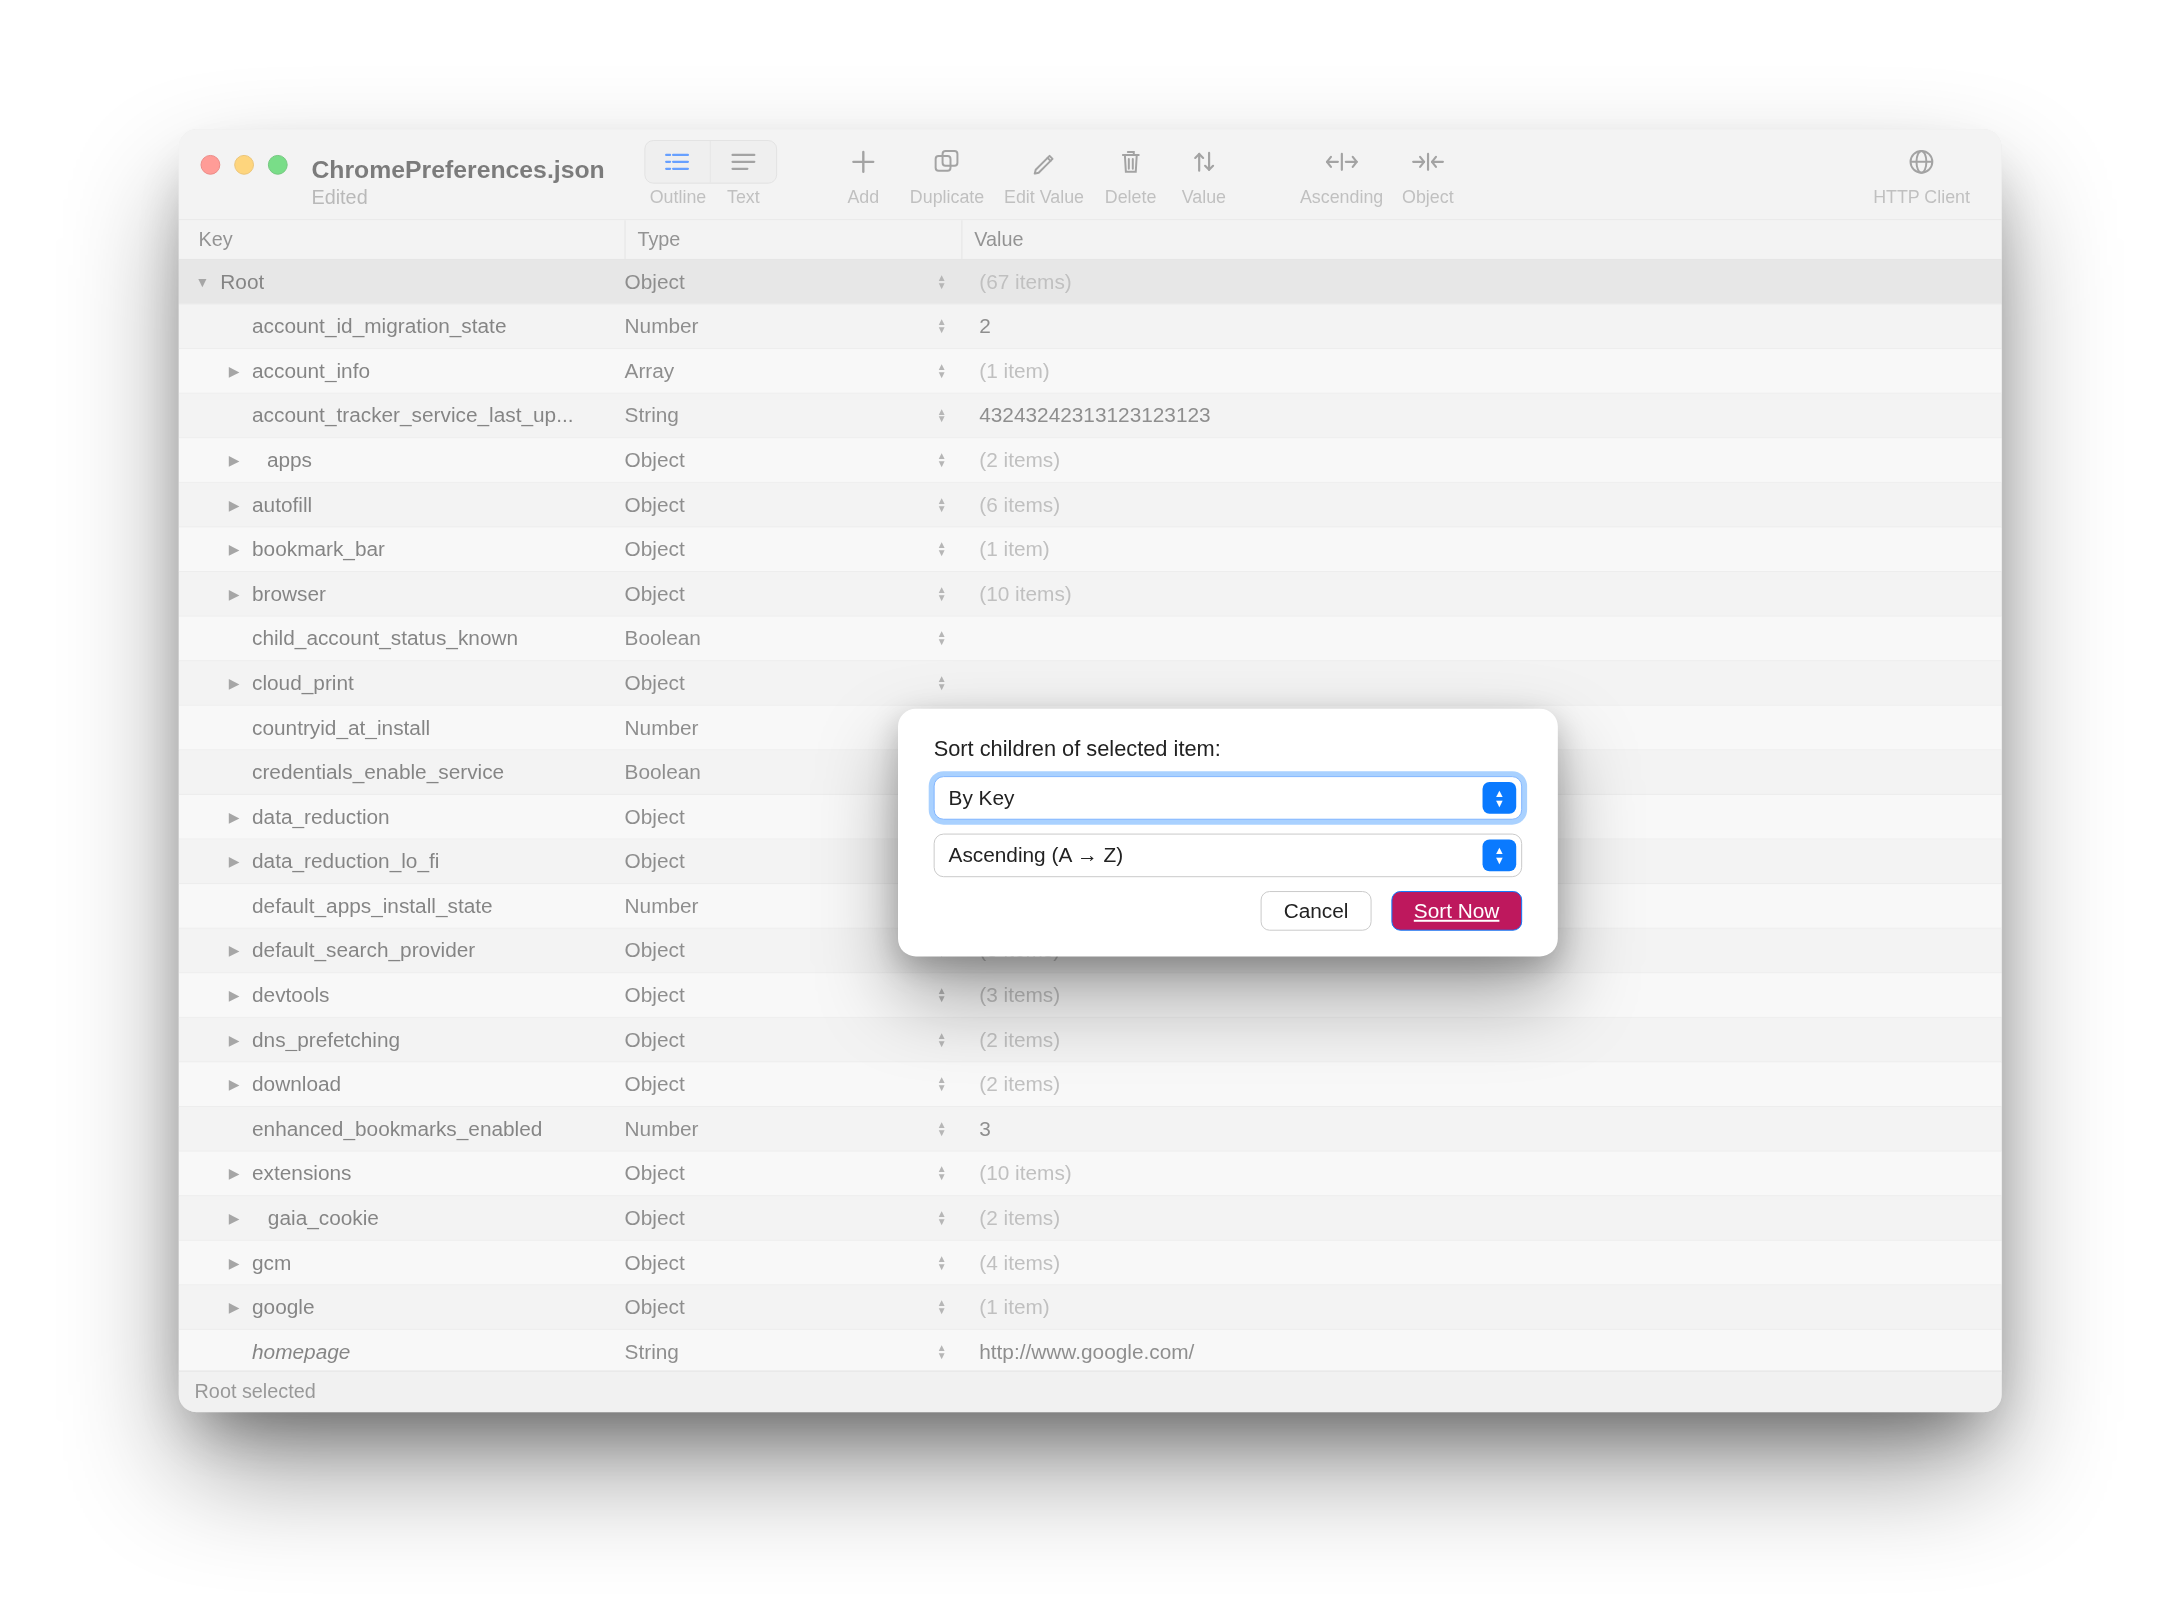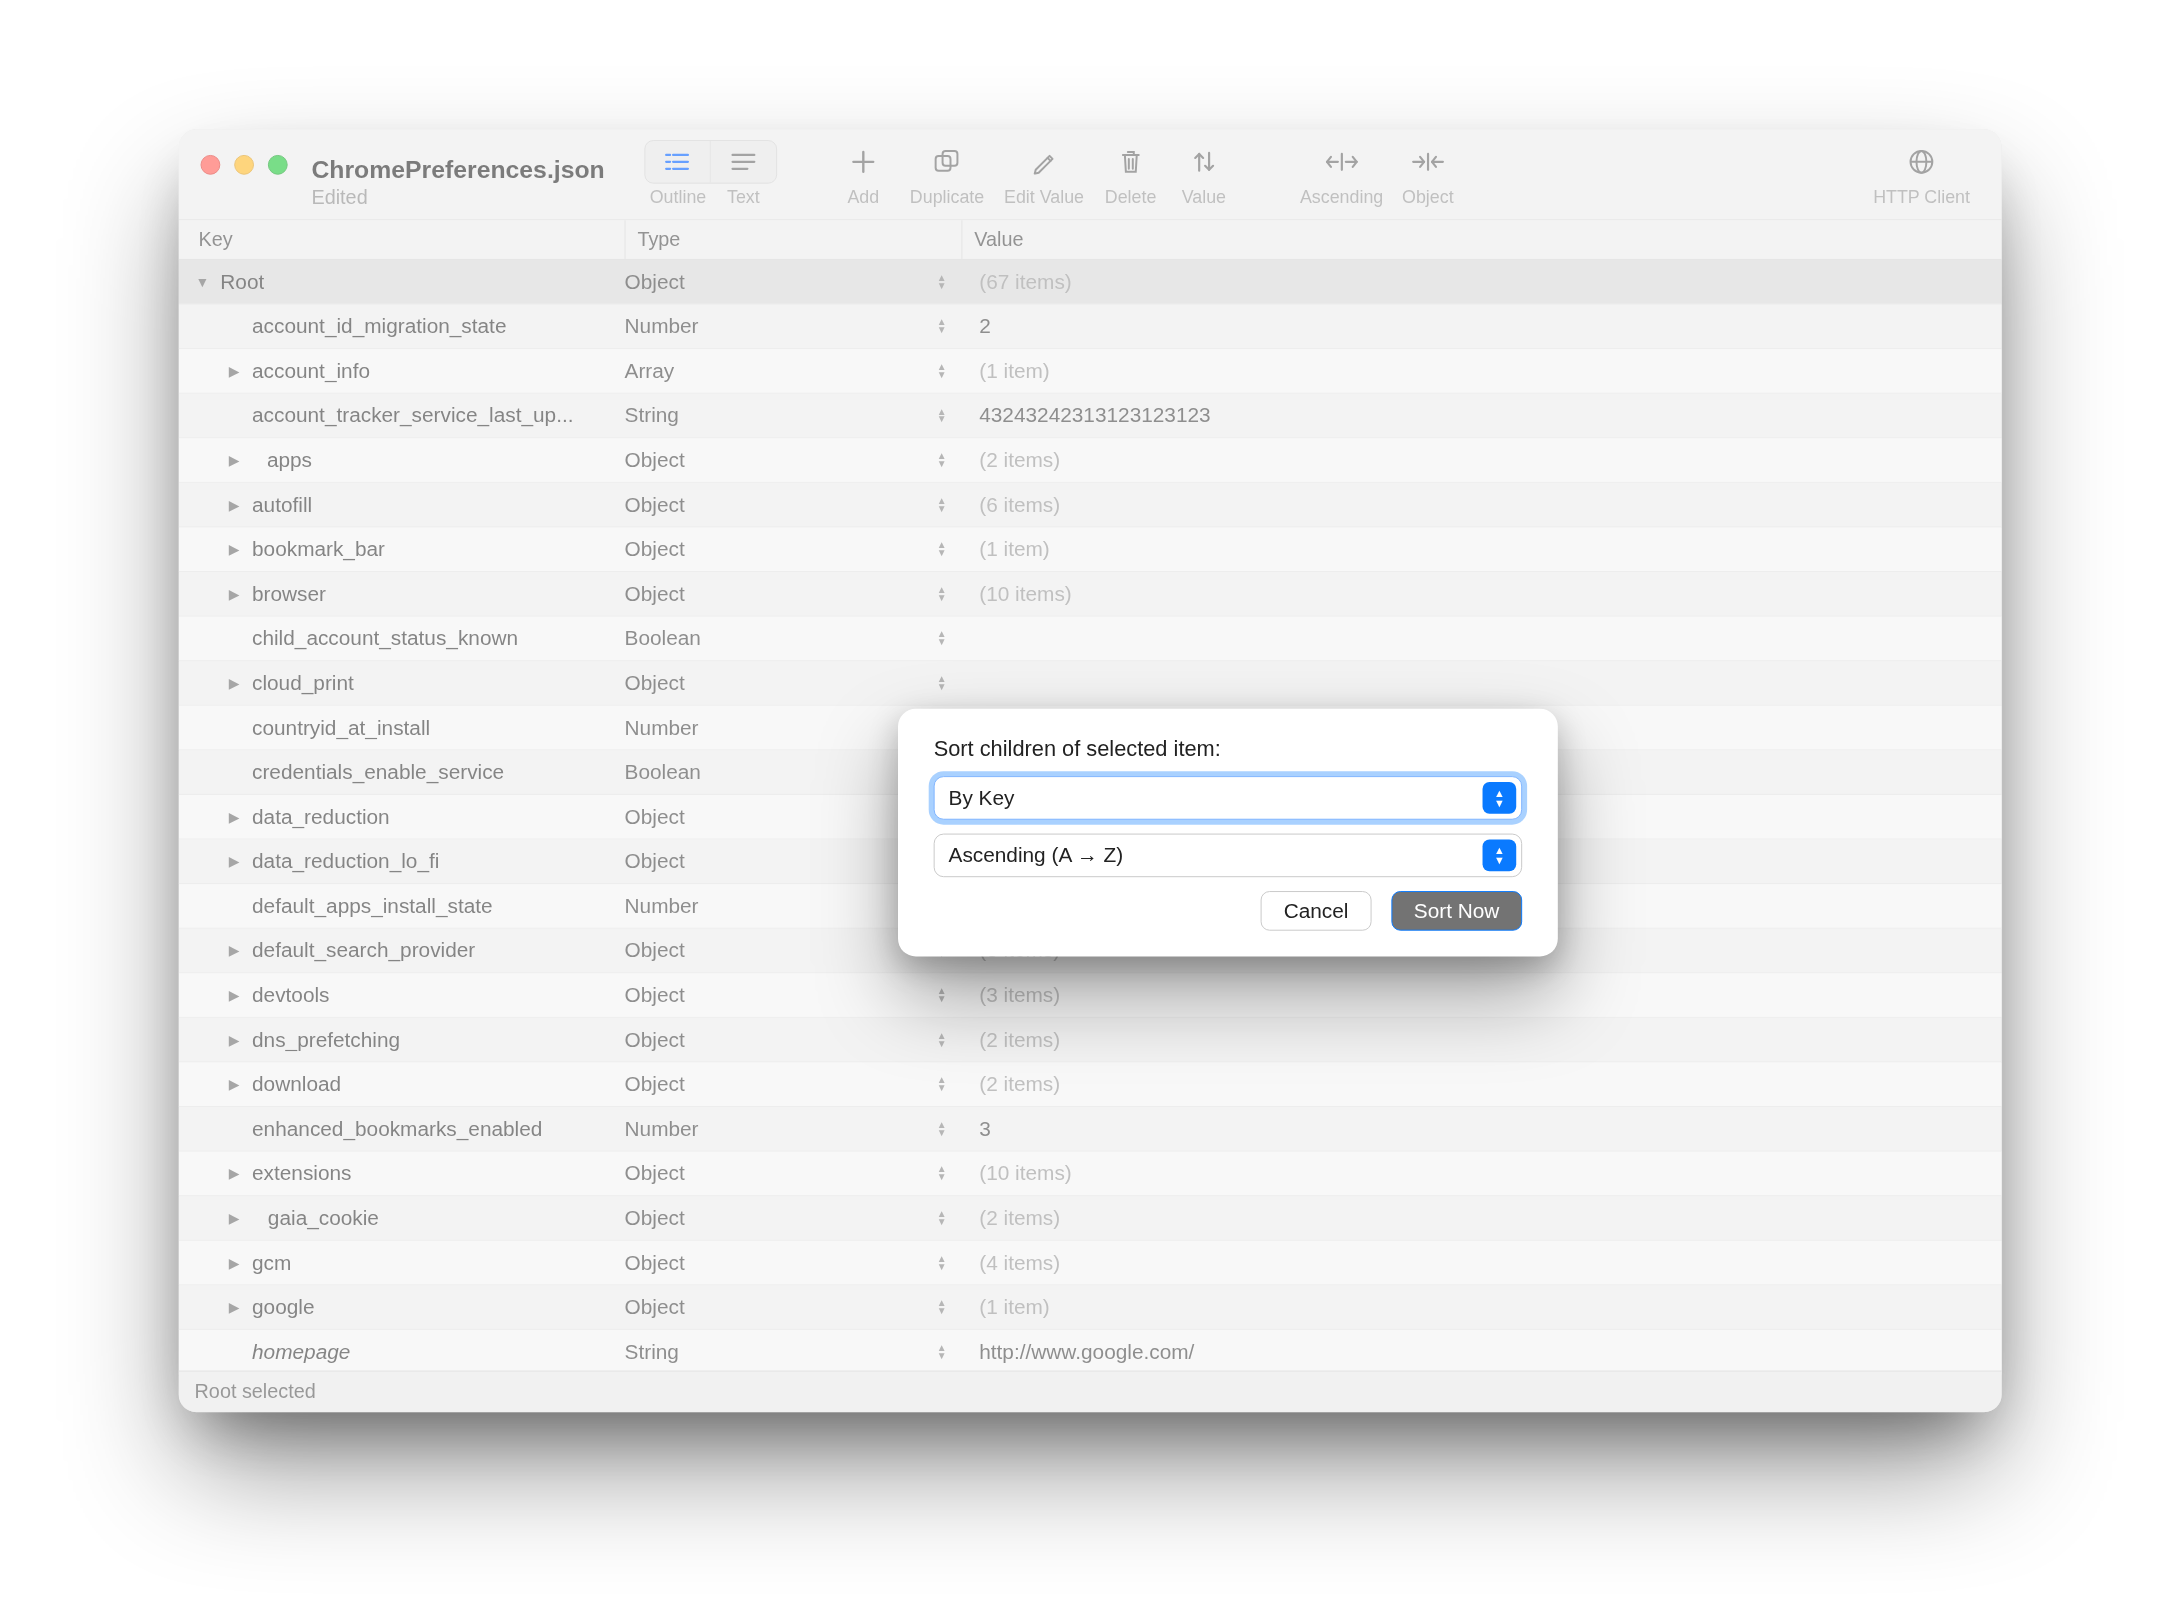--- a/index.html
+++ b/index.html
@@ -64,21 +64,21 @@
     border-radius:18px; box-shadow:0 40px 80px rgba(0,0,0,0.35), 0 10px 30px rgba(0,0,0,0.2);
     z-index:100; padding:28px 36px 26px 36px;
   }
   .dialog .prompt { font-size:22px; color:#222; margin-bottom:14px; }
   .select { position:relative; width:100%; height:44px; border:1px solid #c9c9c9; border-radius:10px; background:#fff; display:flex; align-items:center; padding:0 46px 0 14px; font-size:21px; color:#222; margin-bottom:14px;}
   .select.focused { box-shadow: 0 0 0 5px rgba(10,122,255,0.35); border-color:#7fb4ff; }
   .select .chevpair { position:absolute; right:5px; top:5px; bottom:5px; width:34px; border-radius:7px; background:#0a7aff; color:#fff; display:flex; flex-direction:column; align-items:center; justify-content:center; font-size:11px; line-height:8px; gap:2px;}
   .dlg-buttons { display:flex; justify-content:flex-end; gap:20px; margin-top:14px;}
   .btn { height:40px; padding:0 22px; border-radius:9px; font-size:21px; display:flex; align-items:center; justify-content:center; }
   .btn-default { background:#fff; border:1px solid #c9c9c9; color:#222;}
-  .btn-primary { background:#737373; color:#fff; border:1px solid #0a7aff;}
+  .btn-primary { background:#be185d; color:#fff; border:1px solid #0a7aff;text-decoration:underline;}
 
   svg { display:block; }
 </style>
 </head>
 <body>
 
 <div class="stage" id="stage" style="transform: scale(0.990749);">
   <div class="window">
 
     <div class="titlebar">

